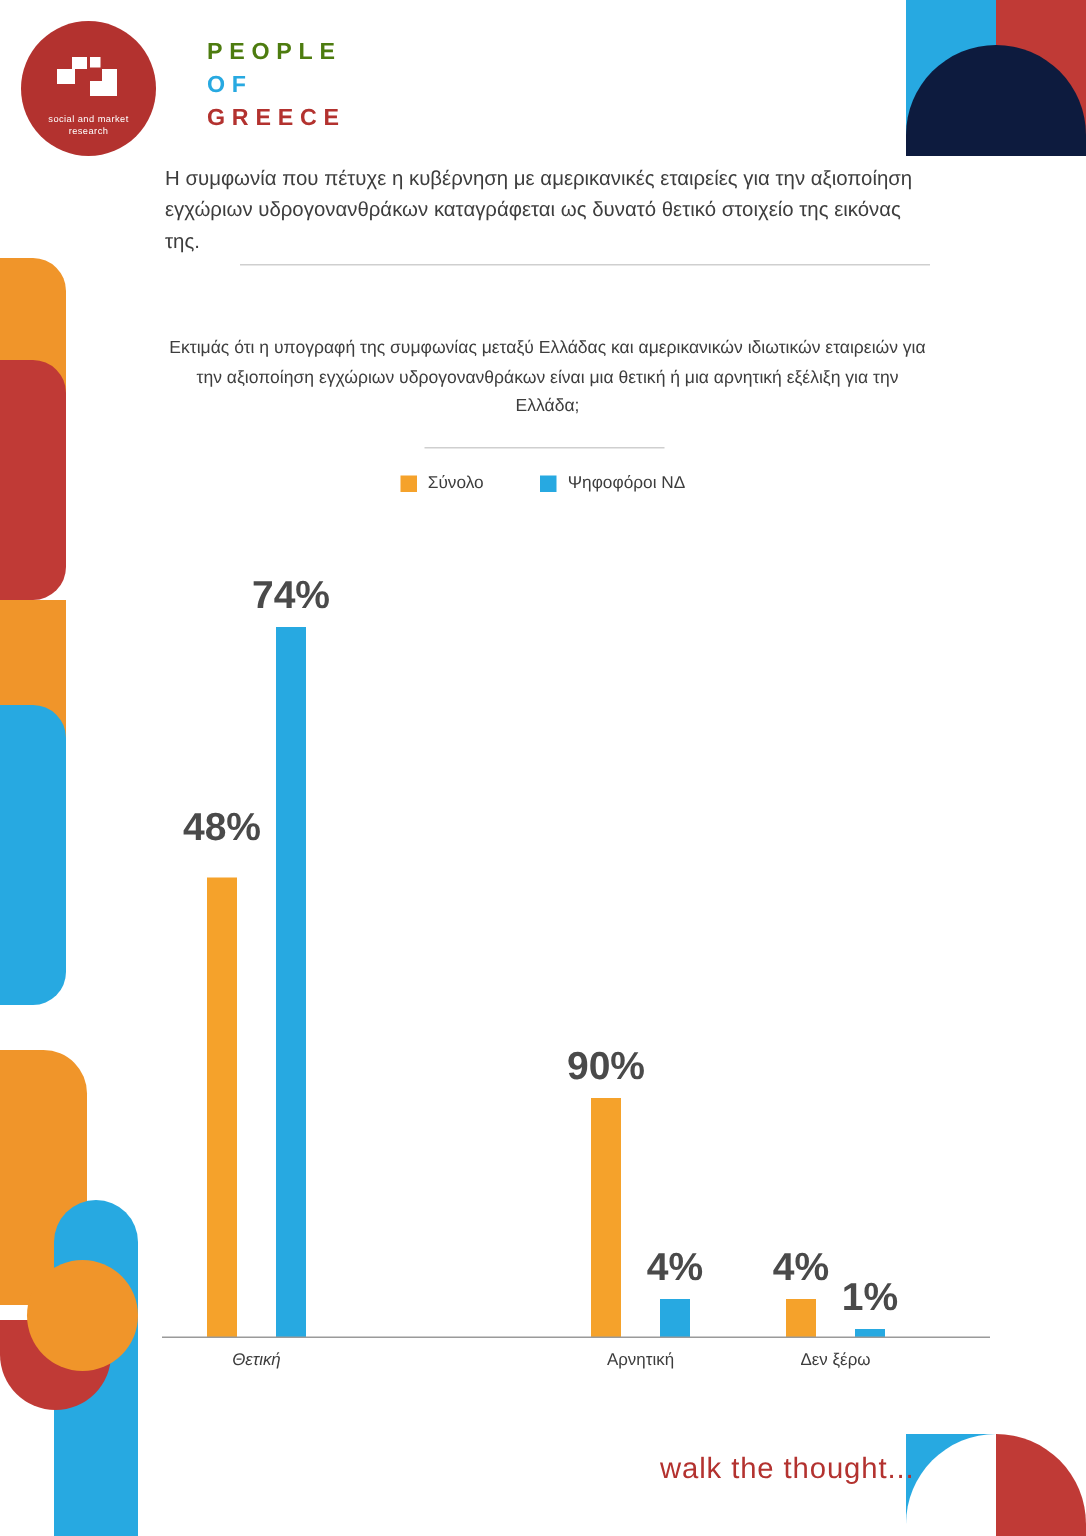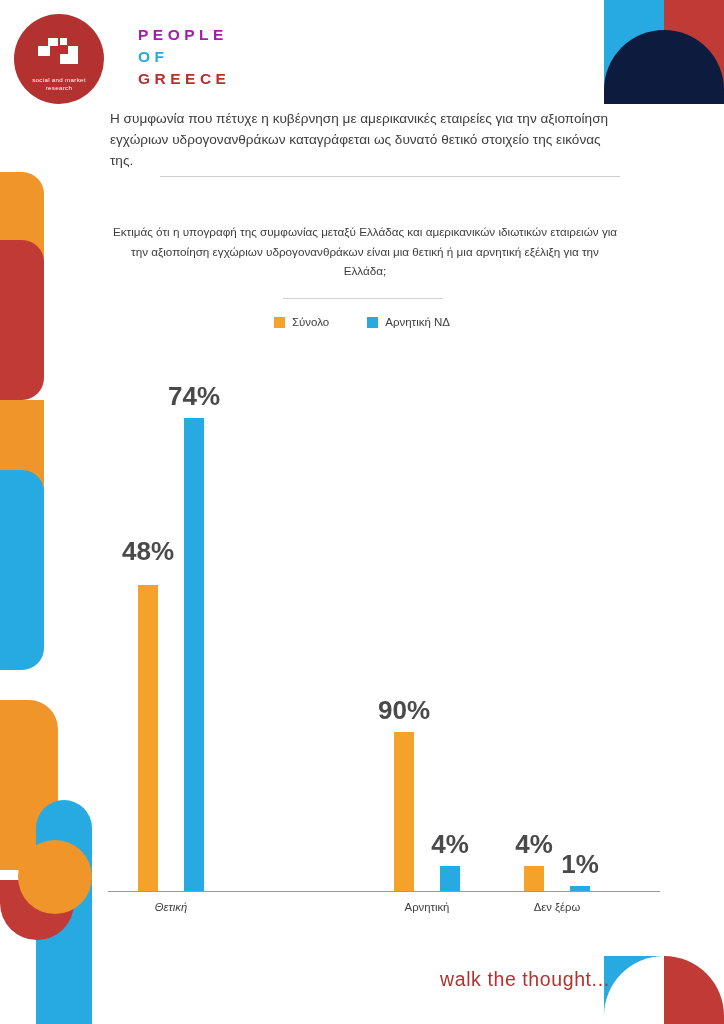--- a/index.html
+++ b/index.html
@@ -208,39 +208,39 @@
 
 <div class="deco" id="deco-logo-circle"></div>
 <svg id="logo-mark" viewBox="0 0 46 34">
   <path d="M2 22 L2 12 L12 12 L12 4 L22 4 L22 12 L14 12 L14 22 Z" fill="#ffffff"></path>
   <path d="M24 30 L24 20 L32 20 L32 12 L42 12 L42 30 Z" fill="#ffffff"></path>
   <rect x="24" y="4" width="7" height="7" fill="#ffffff"></rect>
 </svg>
 <div id="logo-sub">social and market research</div>
 
 <div id="brand-title">
-  <div><span style="color:#a21caf">PEOPLE</span></div>
+  <div><span style="color:#4d7c0f">PEOPLE</span></div>
   <div><span style="color:#27a9e1">OF</span></div>
   <div><span style="color:#b3322f">GREECE</span></div>
 </div>
 
 <div id="headline">Η συμφωνία που πέτυχε η κυβέρνηση με αμερικανικές εταιρείες για την αξιοποίηση εγχώριων υδρογονανθράκων καταγράφεται ως δυνατό θετικό στοιχείο της εικόνας της.</div>
 <div id="headline-rule"></div>
 
 <div id="question">Εκτιμάς ότι η υπογραφή της συμφωνίας μεταξύ Ελλάδας και αμερικανικών ιδιωτικών εταιρειών για την αξιοποίηση εγχώριων υδρογονανθράκων είναι μια θετική ή μια αρνητική εξέλιξη για την Ελλάδα;</div>
 <div id="question-rule"></div>
 
 <div id="legend">
   <div class="legend-item">
     <span class="legend-swatch" style="background:#f5a22b"></span>
     <span class="legend-label">Σύνολο</span>
   </div>
   <div class="legend-item">
     <span class="legend-swatch" style="background:#27a9e1"></span>
-    <span class="legend-label">Αρνητική ΝΔ</span>
+    <span class="legend-label">Ψηφοφόροι ΝΔ</span>
   </div>
 </div>
 
 <div id="chart">
   <div id="plot">
       <div class="group" style="left: 30px; width: 66px;">
         <div class="bar total" style="height: 307.2px; left: 0px; background: rgb(245, 162, 43);"></div>
         <div class="bar-label" style="bottom: 325px; left: 10px; transform: translateX(-50%);">48%</div>
         <div class="bar nd" style="height: 473.6px; left: 46px; background: rgb(39, 169, 225);"></div>
         <div class="bar-label" style="bottom: 479.6px; left: 56px; transform: translateX(-50%);">74%</div>

